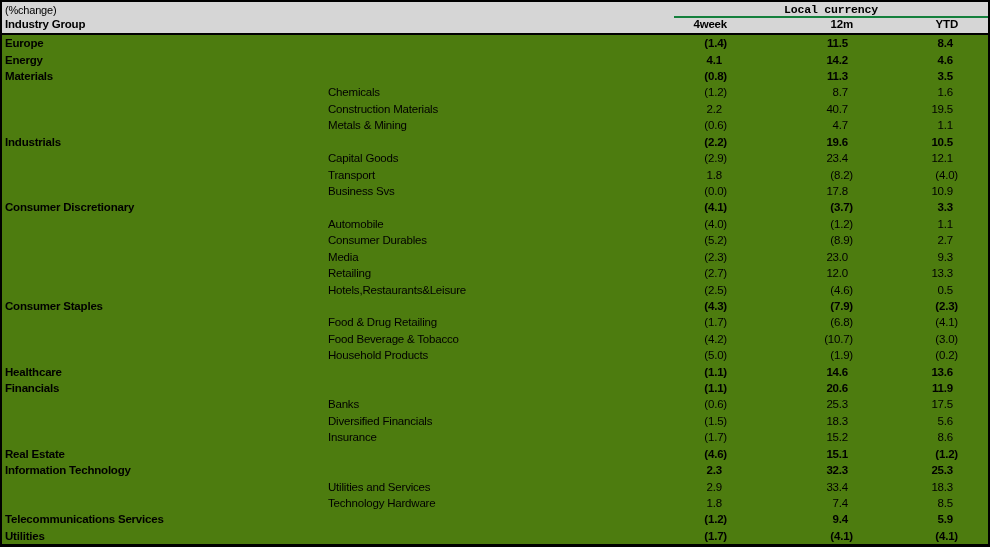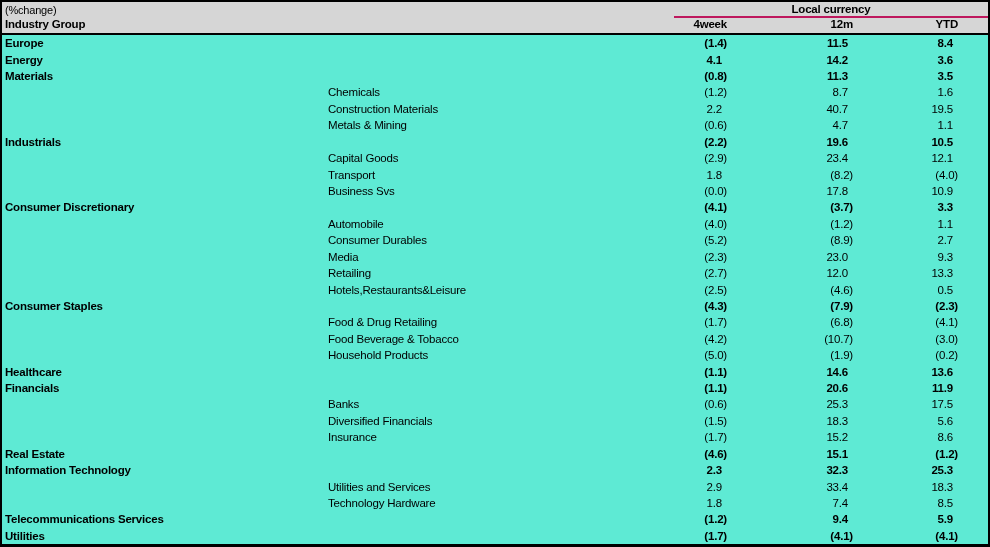--- a/index.html
+++ b/index.html
@@ -6,38 +6,39 @@
   * { box-sizing: border-box; }
 
   .table {
     width: 990px;
     height: 547px;
     border: 2px solid #000;
     border-bottom-width: 3px;
     font-family: "Liberation Sans", "DejaVu Sans", sans-serif;
     font-size: 11.5px;
     color: #000;
-    background: #5eead4;
+    background: #4d7c0f;
     letter-spacing: -0.2px;
     overflow: hidden;
   }
 
   
   .hdr {
     background: #d6d6d6;
     border-bottom: 2px solid #000;
   }
   .hrow1 { display: flex; height: 16px; align-items: center; }
   .corner { flex: 1; padding-left: 3px; font-size: 11px; white-space: nowrap; }
   .lc {
     width: 314px; height: 100%;
     display: flex; align-items: center; justify-content: center;
     font-weight: bold;
-    border-bottom: 2px solid #be185d;
+    border-bottom: 2px solid #15803d;
     white-space: nowrap;
+    font-family: Liberation Mono, monospace;
   }
   .hrow2 { display: flex; height: 15px; align-items: flex-start; font-weight: bold; }
   .label-h { flex: 1; padding-left: 3px; white-space: nowrap; }
 
   
   .tbody { height: 509px; display: flex; flex-direction: column; }
   .row { flex: 1; display: flex; align-items: center; }
   .row.group { font-weight: bold; }
   .label { flex: 1; padding-left: 3px; white-space: nowrap; }
   .row.sub .label { padding-left: 326px; }
@@ -73,21 +74,21 @@
         <span class="label">Europe</span>
         <span class="num c1">(1.4)</span>
         <span class="num c2 no-paren">11.5</span>
         <span class="num c3 no-paren">8.4</span>
         <span class="endspacer"></span>
       </div>
       <div class="row group">
         <span class="label">Energy</span>
         <span class="num c1 no-paren">4.1</span>
         <span class="num c2 no-paren">14.2</span>
-        <span class="num c3 no-paren">3.6</span>
+        <span class="num c3 no-paren">4.6</span>
         <span class="endspacer"></span>
       </div>
       <div class="row group">
         <span class="label">Materials</span>
         <span class="num c1">(0.8)</span>
         <span class="num c2 no-paren">11.3</span>
         <span class="num c3 no-paren">3.5</span>
         <span class="endspacer"></span>
       </div>
       <div class="row sub">

